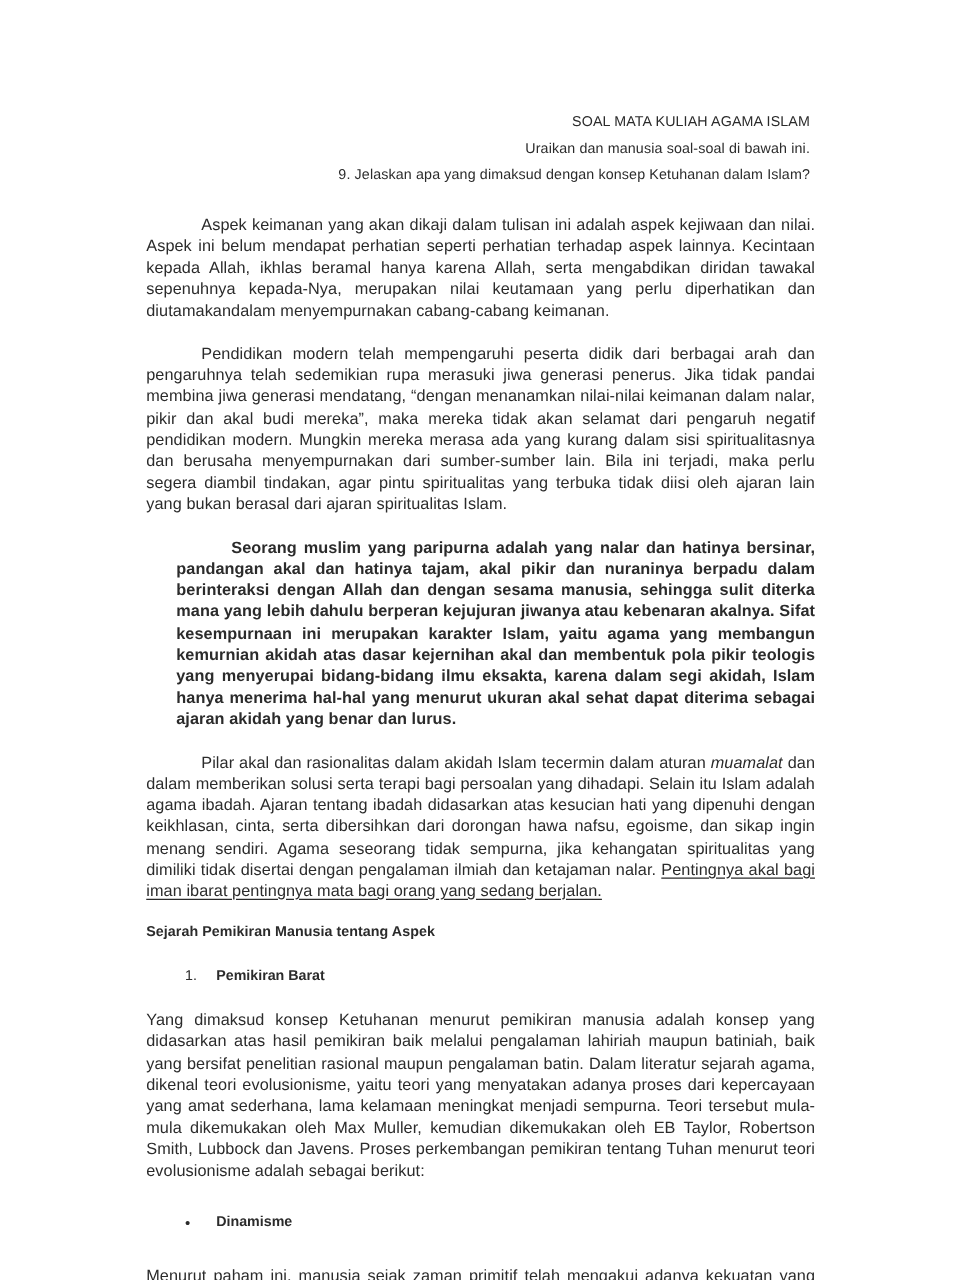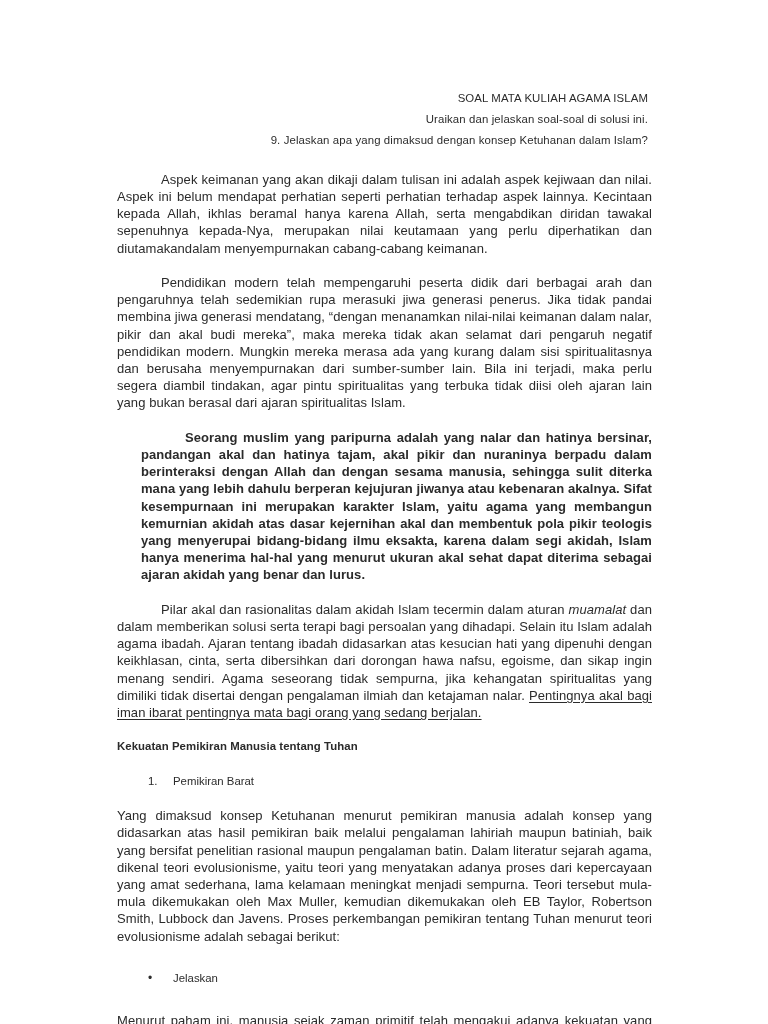--- a/index.html
+++ b/index.html
@@ -85,70 +85,70 @@
   }
   .list-marker.num {
     font-weight: normal;
   }
   .list-marker.bullet {
     font-weight: normal;
     font-size: 12px;
     line-height: 17.2px;
   }
   .list-label {
-    font-weight: normal;
+    font-weight: bold;
   }
 </style>
 </head>
 <body>
 
 <div class="page">
   <div class="doc-body">
 
     <div class="line">SOAL MATA KULIAH AGAMA ISLAM</div>
-    <div class="line">Uraikan dan jelaskan soal-soal di solusi ini.</div>
+    <div class="line">Uraikan dan manusia soal-soal di bawah ini.</div>
     <div class="line">9. Jelaskan apa yang dimaksud dengan konsep Ketuhanan dalam Islam?</div>
 
     <div class="gap"></div>
 
     <p class="para indent">Aspek keimanan yang akan dikaji dalam tulisan ini adalah aspek kejiwaan dan nilai. Aspek ini belum mendapat perhatian seperti perhatian terhadap aspek lainnya. Kecintaan kepada Allah, ikhlas beramal hanya karena Allah, serta mengabdikan diridan tawakal sepenuhnya kepada-Nya, merupakan nilai keutamaan yang perlu diperhatikan dan diutamakandalam menyempurnakan cabang-cabang keimanan.</p>
 
     <div class="gap"></div>
 
     <p class="para indent">Pendidikan modern telah mempengaruhi peserta didik dari berbagai arah dan pengaruhnya telah sedemikian rupa merasuki jiwa generasi penerus. Jika tidak pandai membina jiwa generasi mendatang, “dengan menanamkan nilai-nilai keimanan dalam nalar, pikir dan akal budi mereka”, maka mereka tidak akan selamat dari pengaruh negatif pendidikan modern. Mungkin mereka merasa ada yang kurang dalam sisi spiritualitasnya dan berusaha menyempurnakan dari sumber-sumber lain. Bila ini terjadi, maka perlu segera diambil tindakan, agar pintu spiritualitas yang terbuka tidak diisi oleh ajaran lain yang bukan berasal dari ajaran spiritualitas Islam.</p>
 
     <div class="gap"></div>
 
     <p class="para indent bold-para">Seorang muslim yang paripurna adalah yang nalar dan hatinya bersinar, pandangan akal dan hatinya tajam, akal pikir dan nuraninya berpadu dalam berinteraksi dengan Allah dan dengan sesama manusia, sehingga sulit diterka mana yang lebih dahulu berperan kejujuran jiwanya atau kebenaran akalnya. Sifat kesempurnaan ini merupakan karakter Islam, yaitu agama yang membangun kemurnian akidah atas dasar kejernihan akal dan membentuk pola pikir teologis yang menyerupai bidang-bidang ilmu eksakta, karena dalam segi akidah, Islam hanya menerima hal-hal yang menurut ukuran akal sehat dapat diterima sebagai ajaran akidah yang benar dan lurus.</p>
 
     <div class="gap"></div>
 
     <p class="para indent"><span>Pilar akal dan rasionalitas dalam akidah Islam tecermin dalam aturan </span><span class="italic">muamalat</span><span> dan dalam memberikan solusi serta terapi bagi persoalan yang dihadapi. Selain itu Islam adalah agama ibadah. Ajaran tentang ibadah didasarkan atas kesucian hati yang dipenuhi dengan keikhlasan, cinta, serta dibersihkan dari dorongan hawa nafsu, egoisme, dan sikap ingin menang sendiri. Agama seseorang tidak sempurna, jika kehangatan spiritualitas yang dimiliki tidak disertai dengan pengalaman ilmiah dan ketajaman nalar. </span><span class="underline">Pentingnya akal bagi iman ibarat pentingnya mata bagi orang yang sedang berjalan.</span></p>
 
     <div class="gap"></div>
 
-    <h2 class="section-head">Kekuatan Pemikiran Manusia tentang Tuhan</h2>
+    <h2 class="section-head">Sejarah Pemikiran Manusia tentang Aspek</h2>
 
     <div class="gap"></div>
 
     <div class="list-item">
       <span class="list-marker num">1.</span>
       <span class="list-label">Pemikiran Barat</span>
     </div>
 
     <div class="gap"></div>
 
     <p class="para">Yang dimaksud konsep Ketuhanan menurut pemikiran manusia adalah konsep yang didasarkan atas hasil pemikiran baik melalui pengalaman lahiriah maupun batiniah, baik yang bersifat penelitian rasional maupun pengalaman batin. Dalam literatur sejarah agama, dikenal teori evolusionisme, yaitu teori yang menyatakan adanya proses dari kepercayaan yang amat sederhana, lama kelamaan meningkat menjadi sempurna. Teori tersebut mula-mula dikemukakan oleh Max Muller, kemudian dikemukakan oleh EB Taylor, Robertson Smith, Lubbock dan Javens. Proses perkembangan pemikiran tentang Tuhan menurut teori evolusionisme adalah sebagai berikut:</p>
 
     <div class="gap"></div>
     <div class="gap-sm"></div>
 
     <div class="list-item">
       <span class="list-marker bullet">•</span>
-      <span class="list-label">Jelaskan</span>
+      <span class="list-label">Dinamisme</span>
     </div>
 
     <div class="gap"></div>
     <div class="gap-sm"></div>
 
     <p class="para">Menurut paham ini, manusia sejak zaman primitif telah mengakui adanya kekuatan yang berpengaruh dalam kehidupan. Mula-mula sesuatu yang berpengaruh tersebut ditujukan pada benda. Setiap benda mempunyai pengaruh pada manusia, ada yang berpengaruh positif dan ada pula yang berpengaruh negatif. Kekuatan yang ada pada benda disebut dengan nama yang berbeda-</p>
 
   </div>
 </div>
 

